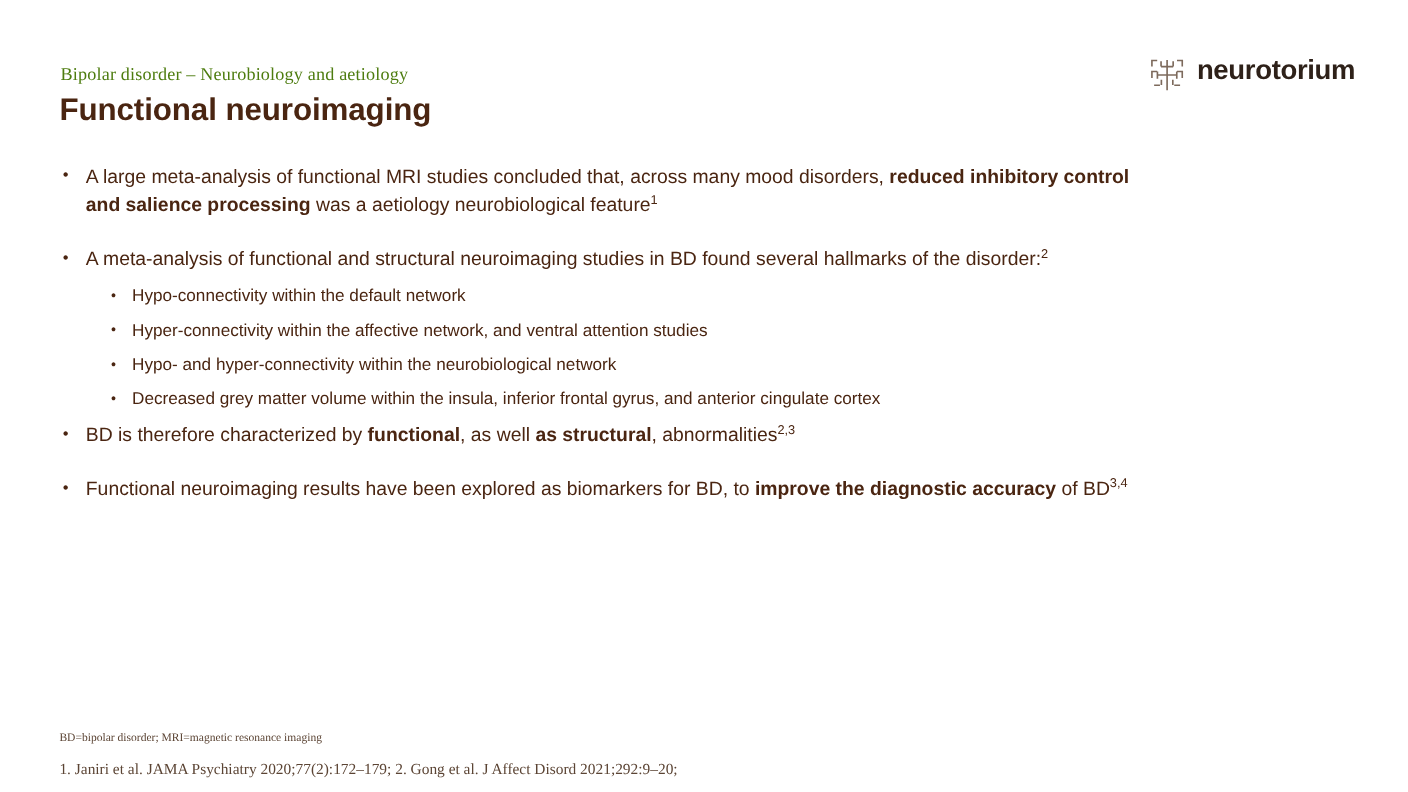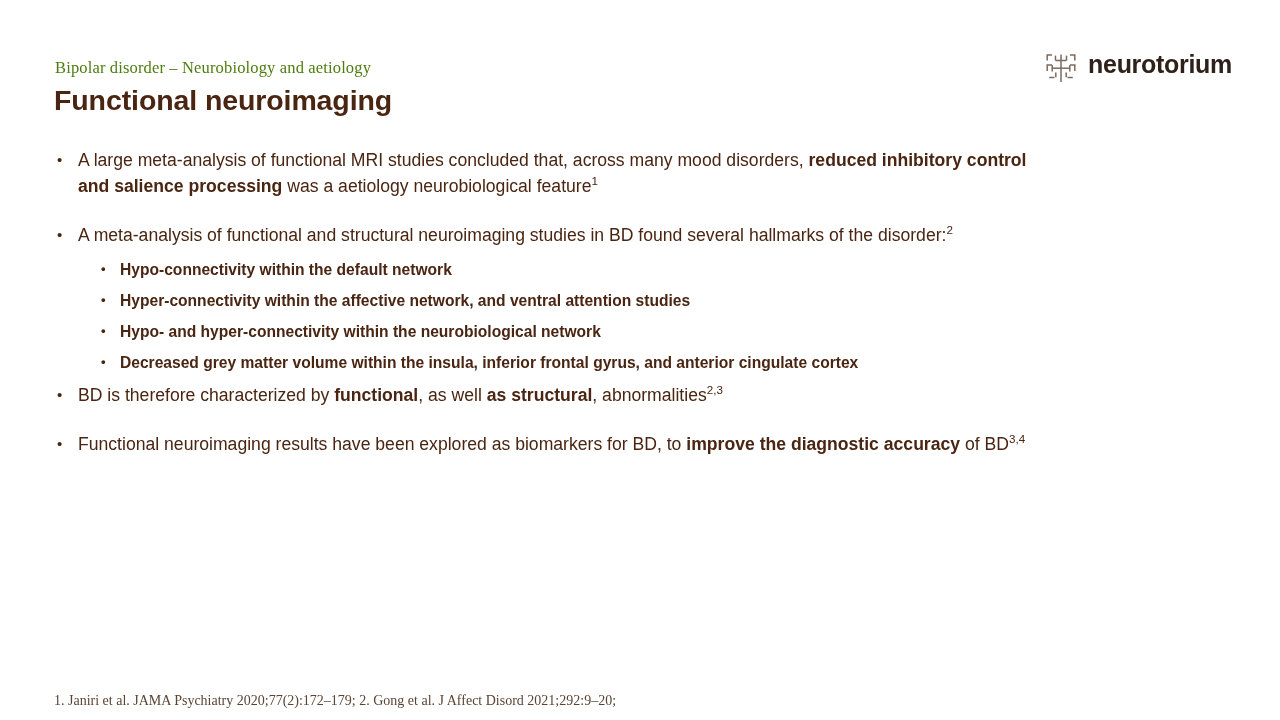--- a/index.html
+++ b/index.html
@@ -107,21 +107,20 @@
     margin: 10px 0 0 0;
     padding: 0;
   }
   ul.level2 > li {
     position: relative;
     padding-left: 22px;
     margin-bottom: 9px;
     font-size: 15.6px;
     line-height: 22px;
     color: #4a2511;
-    font-weight: bold;
   }
   ul.level2 > li:before {
     content: "\2022";
     position: absolute;
     left: 3px;
     top: -1px;
     font-size: 13px;
     color: #4a2511;
   }
   ul.level2 { margin-left: 20px; }
@@ -204,16 +203,17 @@
             <li>Hyper-connectivity within the affective network, and ventral attention studies</li>
             <li>Hypo- and hyper-connectivity within the neurobiological network</li>
             <li>Decreased grey matter volume within the insula, inferior frontal gyrus, and anterior cingulate cortex</li>
           </ul></li>
         <li><span>BD is therefore characterized by </span><b>functional</b><span>, as well </span><b>as structural</b><span>, abnormalities</span><sup>2,3</sup></li>
         <li><span>Functional neuroimaging results have been explored as biomarkers for BD, to </span><b>improve the diagnostic accuracy</b><span> of BD</span><sup>3,4</sup></li>
       </ul>
   </div>
 
   <div class="footnotes">
+    <div class="abbrev">BD=bipolar disorder; MRI=magnetic resonance imaging</div>
     <div class="refline">1. Janiri et al. JAMA Psychiatry 2020;77(2):172–179; 2. Gong et al. J Affect Disord 2021;292:9–20;</div>
   </div>
 
 </div>
 
 </body></html>

